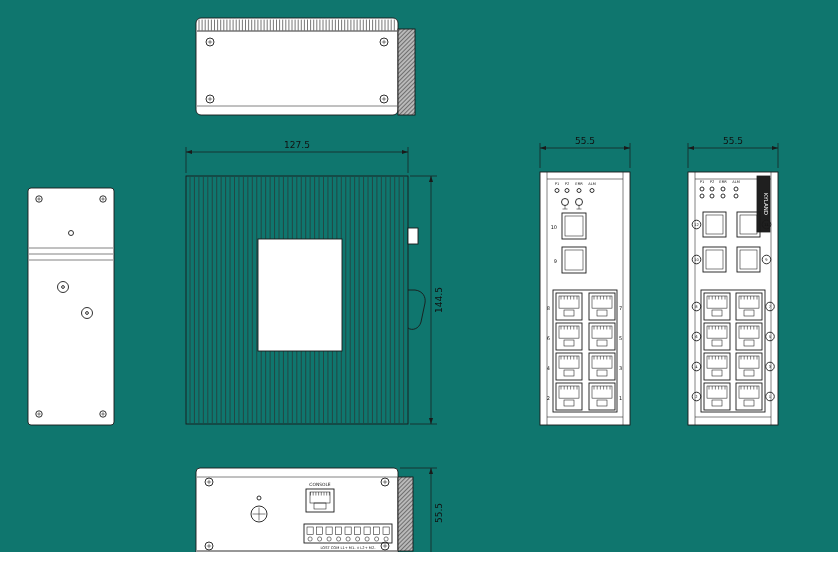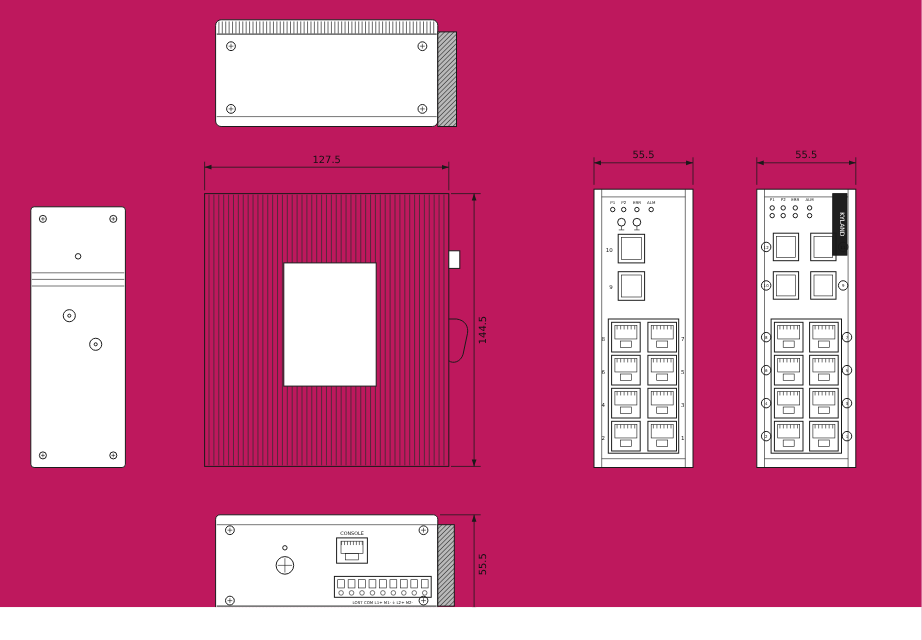--- a/index.html
+++ b/index.html
@@ -1,16 +1,16 @@
 <!DOCTYPE html>
 <html><head>
 <meta charset="utf-8">
 <style>
   html,body{margin:0;padding:0;background:#fff;}
-  .page{width:838px;height:552px;position:relative;background:#be185d;overflow:hidden;}
+  .page{width:838px;height:552px;position:relative;background:#0f766e;overflow:hidden;}
   svg{display:block;}
   .s{fill:none;stroke:#1a1a1a;stroke-width:0.9;}
   .sf{fill:#ffffff;stroke:#1a1a1a;stroke-width:0.9;}
   .thin{fill:none;stroke:#1a1a1a;stroke-width:0.55;}
   .fin{stroke:#2e2e2e;stroke-width:0.65;}
   .dim{fill:none;stroke:#1a1a1a;stroke-width:0.7;}
   .hatchfill{fill:url(#hatch);stroke:#1a1a1a;stroke-width:0.9;}
   .darkfill{fill:#1f1f1f;stroke:#1a1a1a;stroke-width:0.8;}
   .txt{fill:#111;font-family:"DejaVu Sans",sans-serif;stroke:none;}
   .dimtxt{font-size:9px;text-anchor:middle;}

